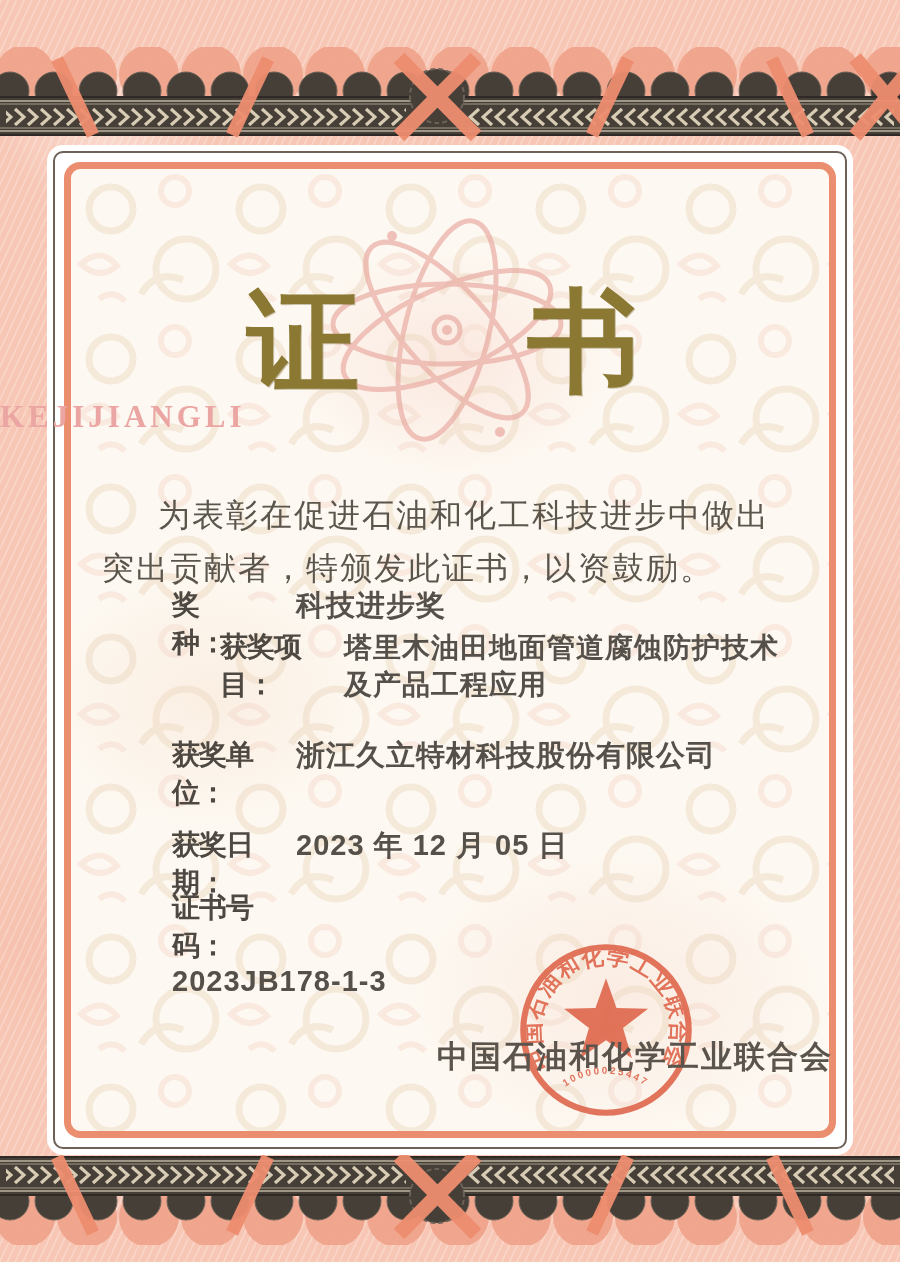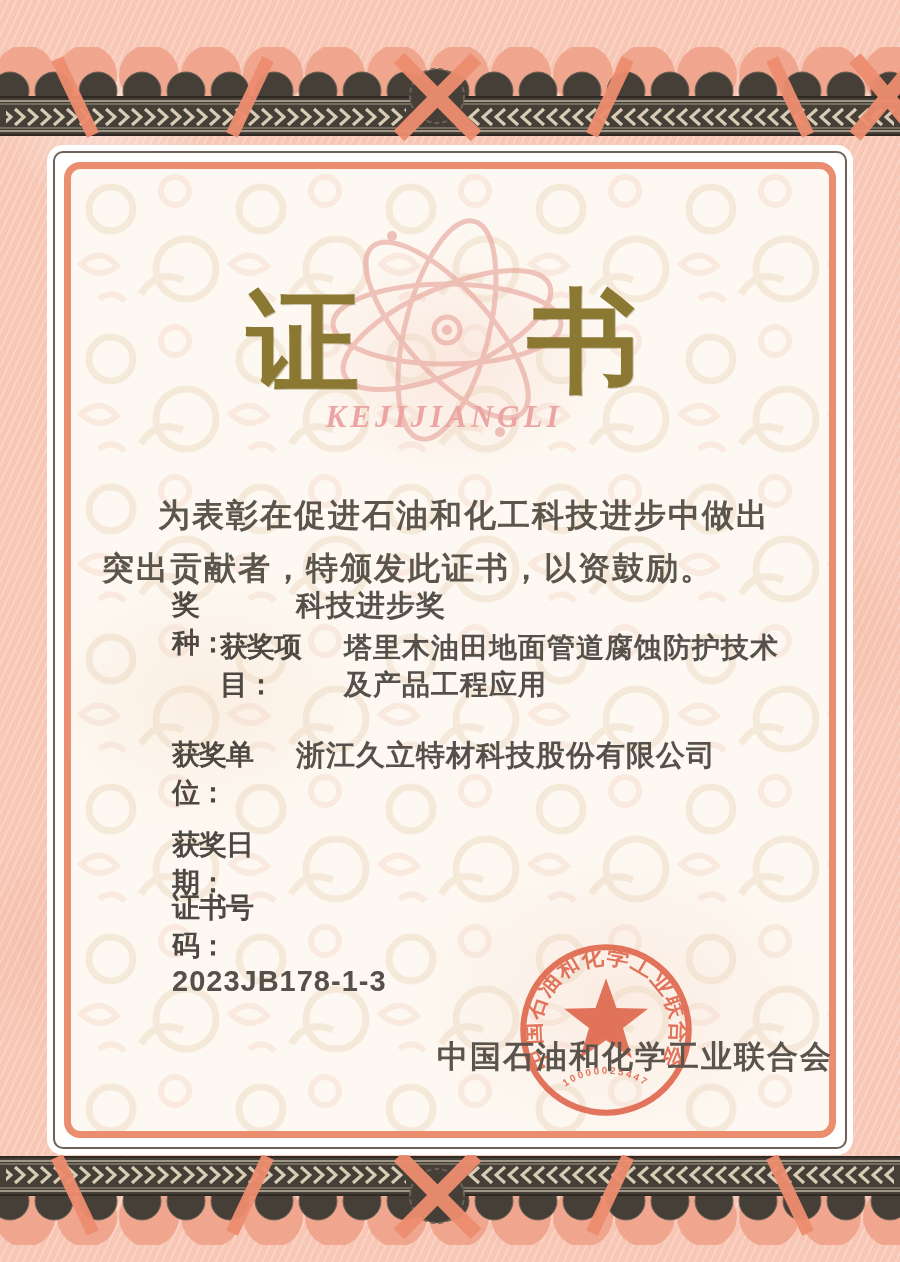--- a/index.html
+++ b/index.html
@@ -29,26 +29,26 @@
       #fdf9f2;}
   .floral{position:absolute; inset:0; width:100%; height:100%; opacity:.55;}
 
   .content{position:absolute; inset:0;}
 
   .title-row{position:absolute; top:286px; left:0; width:900px; display:flex;
     justify-content:center; gap:168px; transform:translateX(-7px);
     font-family:"Liberation Serif", serif; font-weight:bold; font-size:112px;
     line-height:1; color:#8b7933; text-shadow:1px 1px 0 rgba(110,95,40,.35);}
   .atom{position:absolute; left:330px; top:196px; width:234px; height:268px; opacity:.8;}
-  .subtitle{position:absolute; top:399px; left:0; width:888px; text-align:center;
+  .subtitle{position:absolute; top:399px; left:0; width:888px; text-align:left;
     font-family:"Liberation Serif", serif; font-weight:bold; font-size:31px;
-    letter-spacing:4px; color:#eba6a3;font-style:italic;}
+    letter-spacing:4px; color:#eba6a3;}
 
   .para{position:absolute; left:102px; top:489px; width:714px; font-size:32px;
-    line-height:53px; font-weight:700; letter-spacing:2px; color:#5b554c;}
+    line-height:53px; font-weight:400; letter-spacing:2px; color:#5b554c;}
   .para .indent{text-indent:56px;}
 
   .field-row{position:absolute; left:172px; display:flex; align-items:flex-start;}
   .f-label{flex:none; width:124px; font-weight:700; font-size:28px; letter-spacing:-1px; color:#4d4842;}
   .f-value{font-size:29px; font-weight:600; letter-spacing:1px; color:#55504a;}
   .row-1{top:586px;} .row-3{top:704px;margin-top:32px;} .row-4{top:766px;} .row-5{top:826px;justify-content:space-between;} .row-6{top:889px;flex-direction:column;}
   .row-2{top:628px; align-items:center;margin-left:48px;}
   .row-2 .f-value{width:452px; font-size:28px; line-height:37px; letter-spacing:1px;}
 
   .issuer{position:absolute; left:437px; top:1036px; font-size:31px; font-weight:600;
@@ -221,20 +221,21 @@
     <div class="field-row row-2">
       <span class="f-label">获奖项目：</span>
       <span class="f-value">塔里木油田地面管道腐蚀防护技术及产品工程应用</span>
     </div>
     <div class="field-row row-3">
       <span class="f-label">获奖单位：</span>
       <span class="f-value">浙江久立特材科技股份有限公司</span>
     </div>
     <div class="field-row row-5">
       <span class="f-label">获奖日期：</span>
+      <span class="f-value">2023 年 12 月 05 日</span>
     </div>
     <div class="field-row row-6">
       <span class="f-label">证书号码：</span>
       <span class="f-value">2023JB178-1-3</span>
     </div>
 
     <svg class="seal" viewBox="0 0 200 200">
       <circle cx="100" cy="100" r="88" fill="none" stroke="#de6348" stroke-width="6.5"></circle>
       <defs>
         <path id="arcTop" d="M36.6,129.6 A70,70 0 1 1 163.4,129.6" fill="none"></path>

